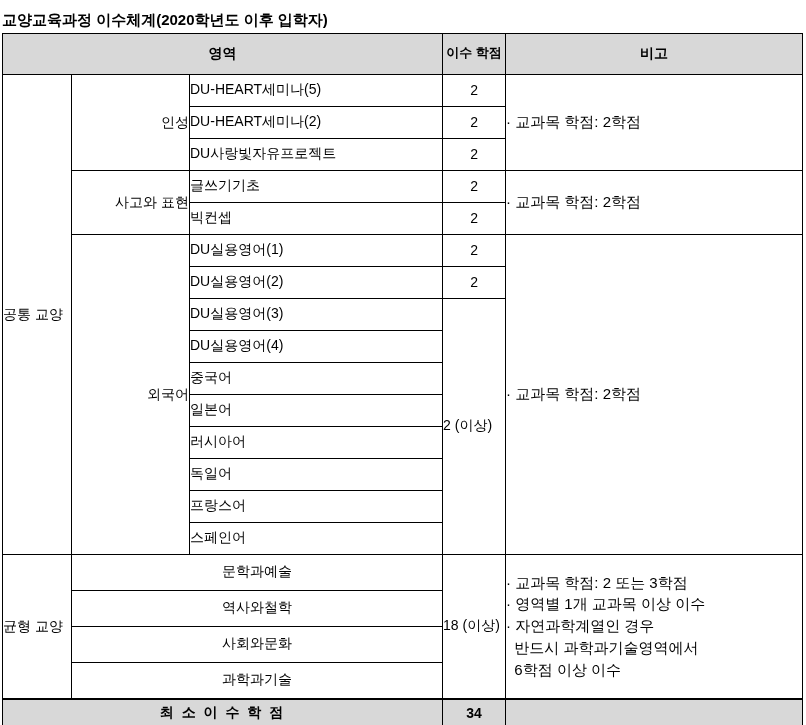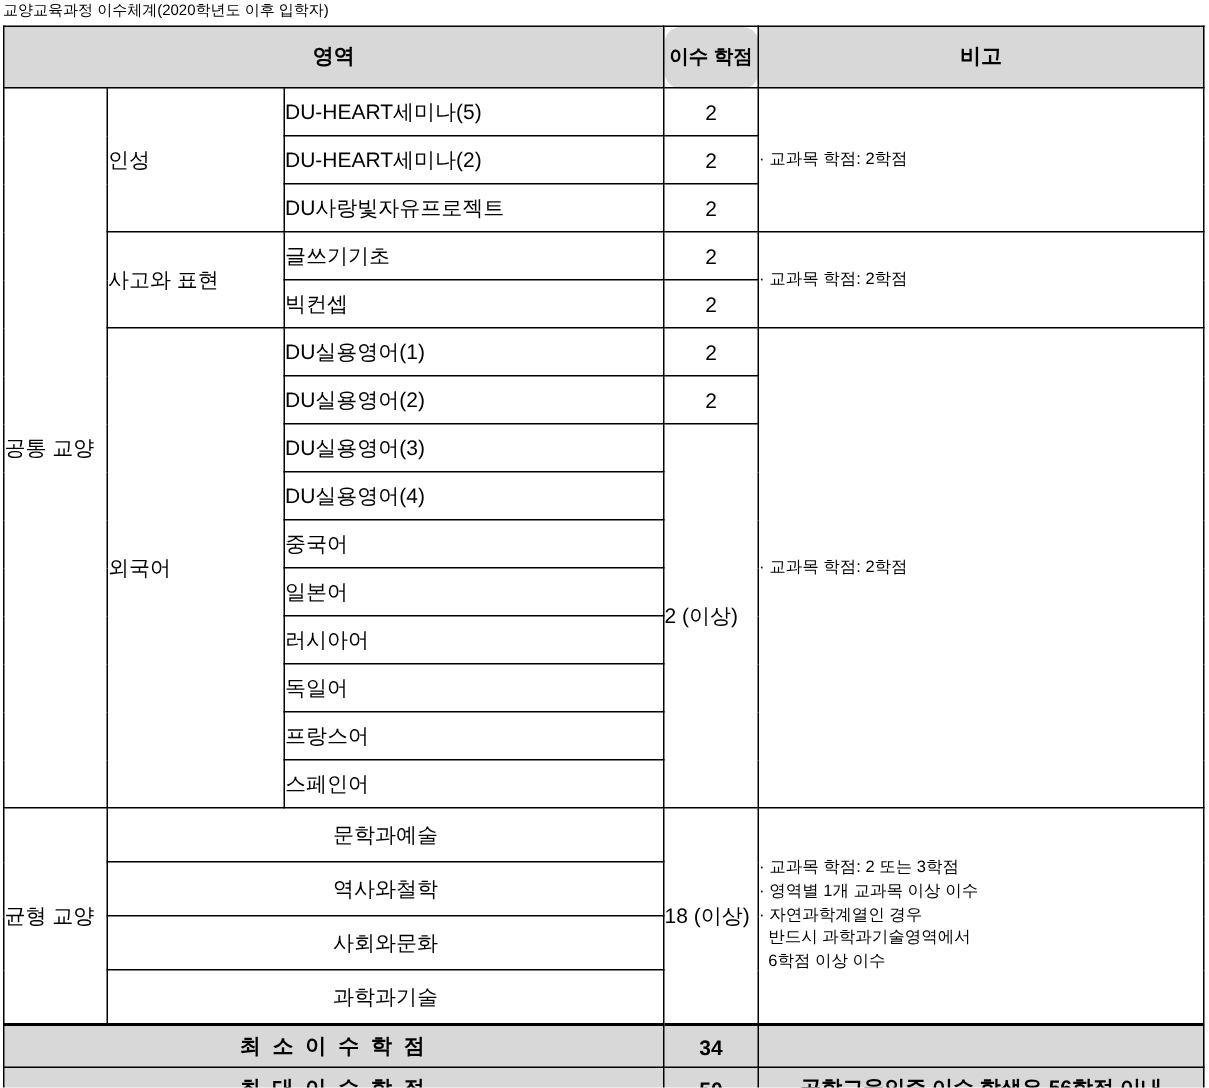--- a/index.html
+++ b/index.html
@@ -15,24 +15,24 @@
     overflow: hidden;
   }
   .page {
     position: relative;
     width: 806px;
     height: 725px;
     box-sizing: border-box;
     padding: 0;
   }
   .doc-title {
-    font-size: 10px;
-    font-weight: normal;
+    font-size: 15px;
+    font-weight: bold;
     line-height: 1.1;
-    padding: 2px 0 4px 2px;
+    padding: 12px 0 4px 2px;
     white-space: nowrap;
   }
   table.curriculum {
     border-collapse: collapse;
     table-layout: fixed;
     width: 800px;
     margin-left: 2px;
     font-size: 14px;
   }
   table.curriculum td, table.curriculum th {
@@ -45,29 +45,28 @@
     font-weight: bold;
     text-align: center;
     height: 40px;
     font-size: 14px;
     border-top: 3px solid #000000;
     border-bottom: 2px solid #000000;
   }
   thead th.small-head {
     font-size: 13px;
     line-height: 1.15;
-    border-radius: 11px;
   }
   .cat-cell {
     font-size: 14px;
     line-height: 1.2;
     border-right: 1px solid #000000;
   }
   .sub-cell {
-    text-align: left;
+    text-align: right;
     font-size: 14px;
     line-height: 1.2;
   }
   .course-cell {
     padding-left: 10px;
     font-size: 14px;
     height: 31px;
     border-bottom: 1px dotted #808080;
     border-top: 1px dotted #808080;
   }
@@ -83,21 +82,21 @@
   .credit-cell.solid-bottom { border-bottom: 1px solid #000000; }
   .credit-span {
     text-align: left;
     font-size: 14px;
     line-height: 1.25;
     border-top: 1px solid #000000;
     border-bottom: 1px solid #000000;
   }
   .note-cell {
     padding-left: 8px;
-    font-size: 11px;
+    font-size: 15px;
     line-height: 1.45;
     vertical-align: middle;
   }
   .note-cell .nl { display: block; white-space: pre; }
   .balance-course {
     text-align: center;
     font-size: 14px;
     height: 35px;
     border-bottom: 1px dotted #808080;
     border-top: 1px dotted #808080;

